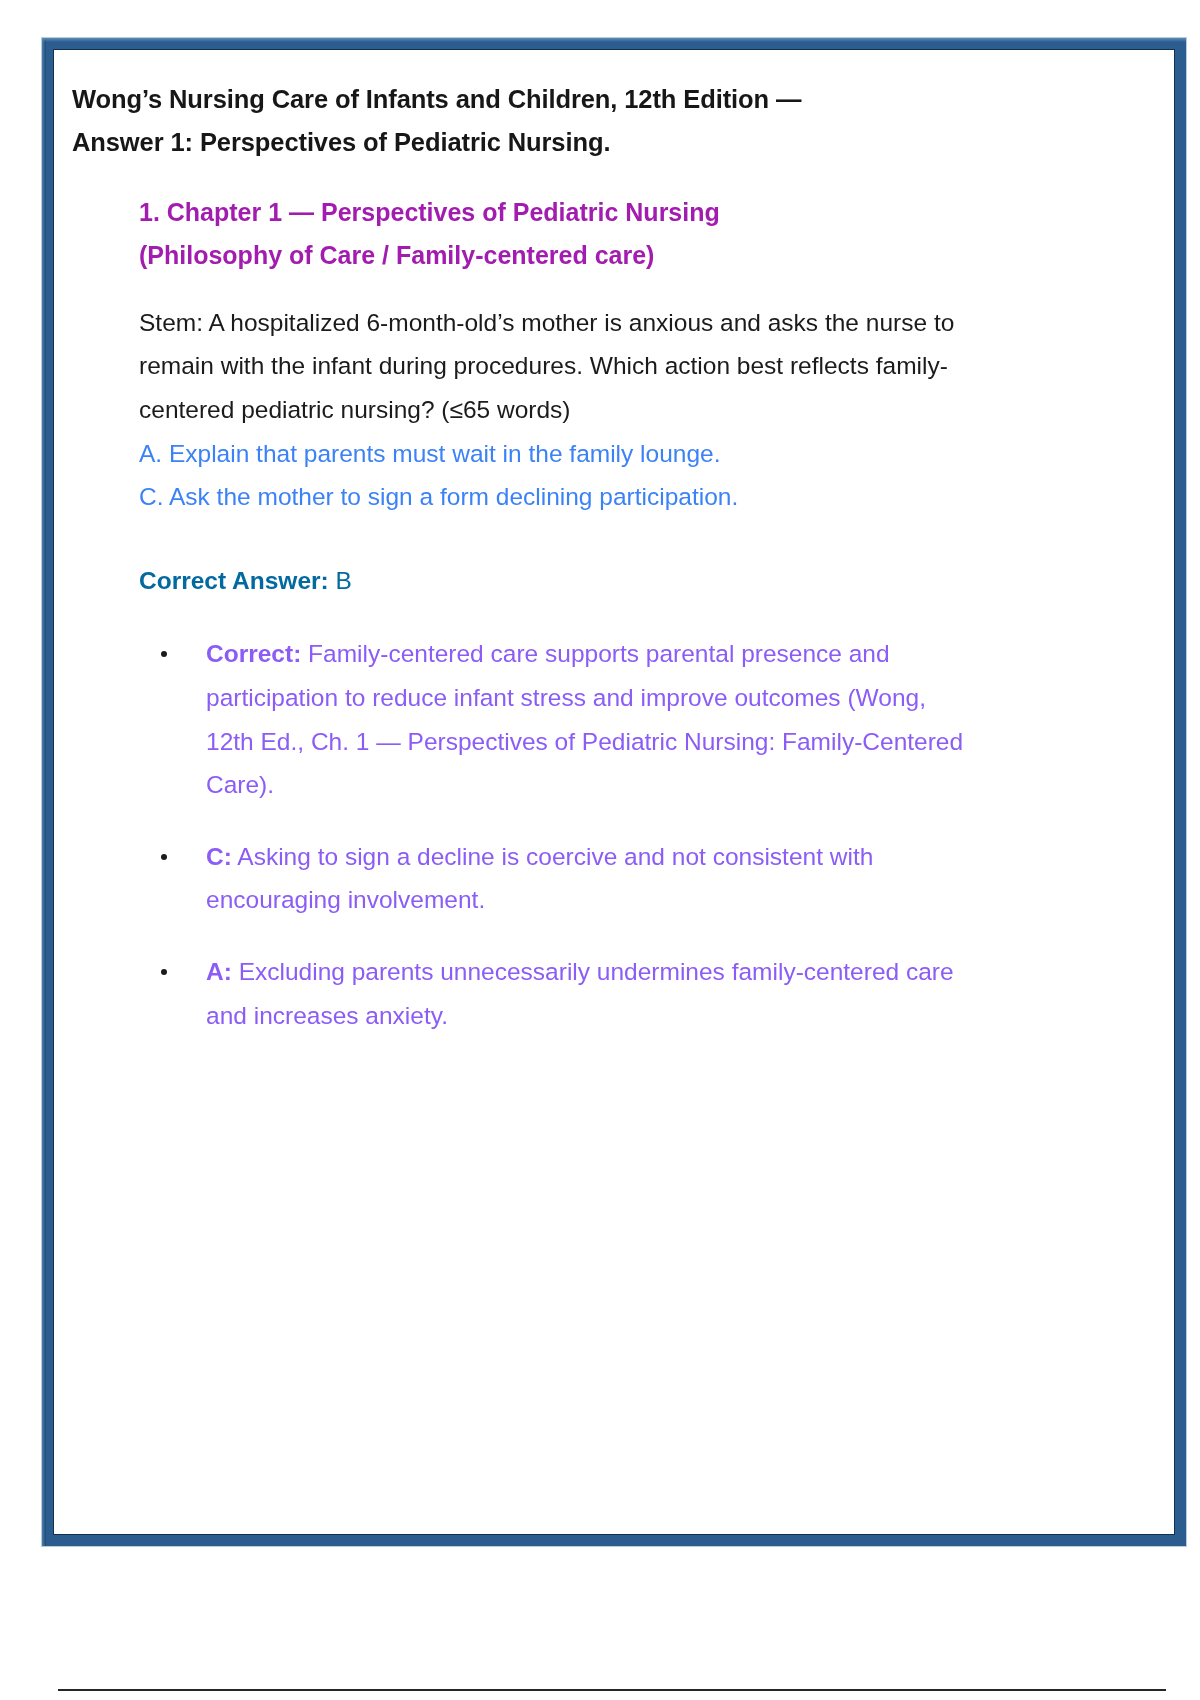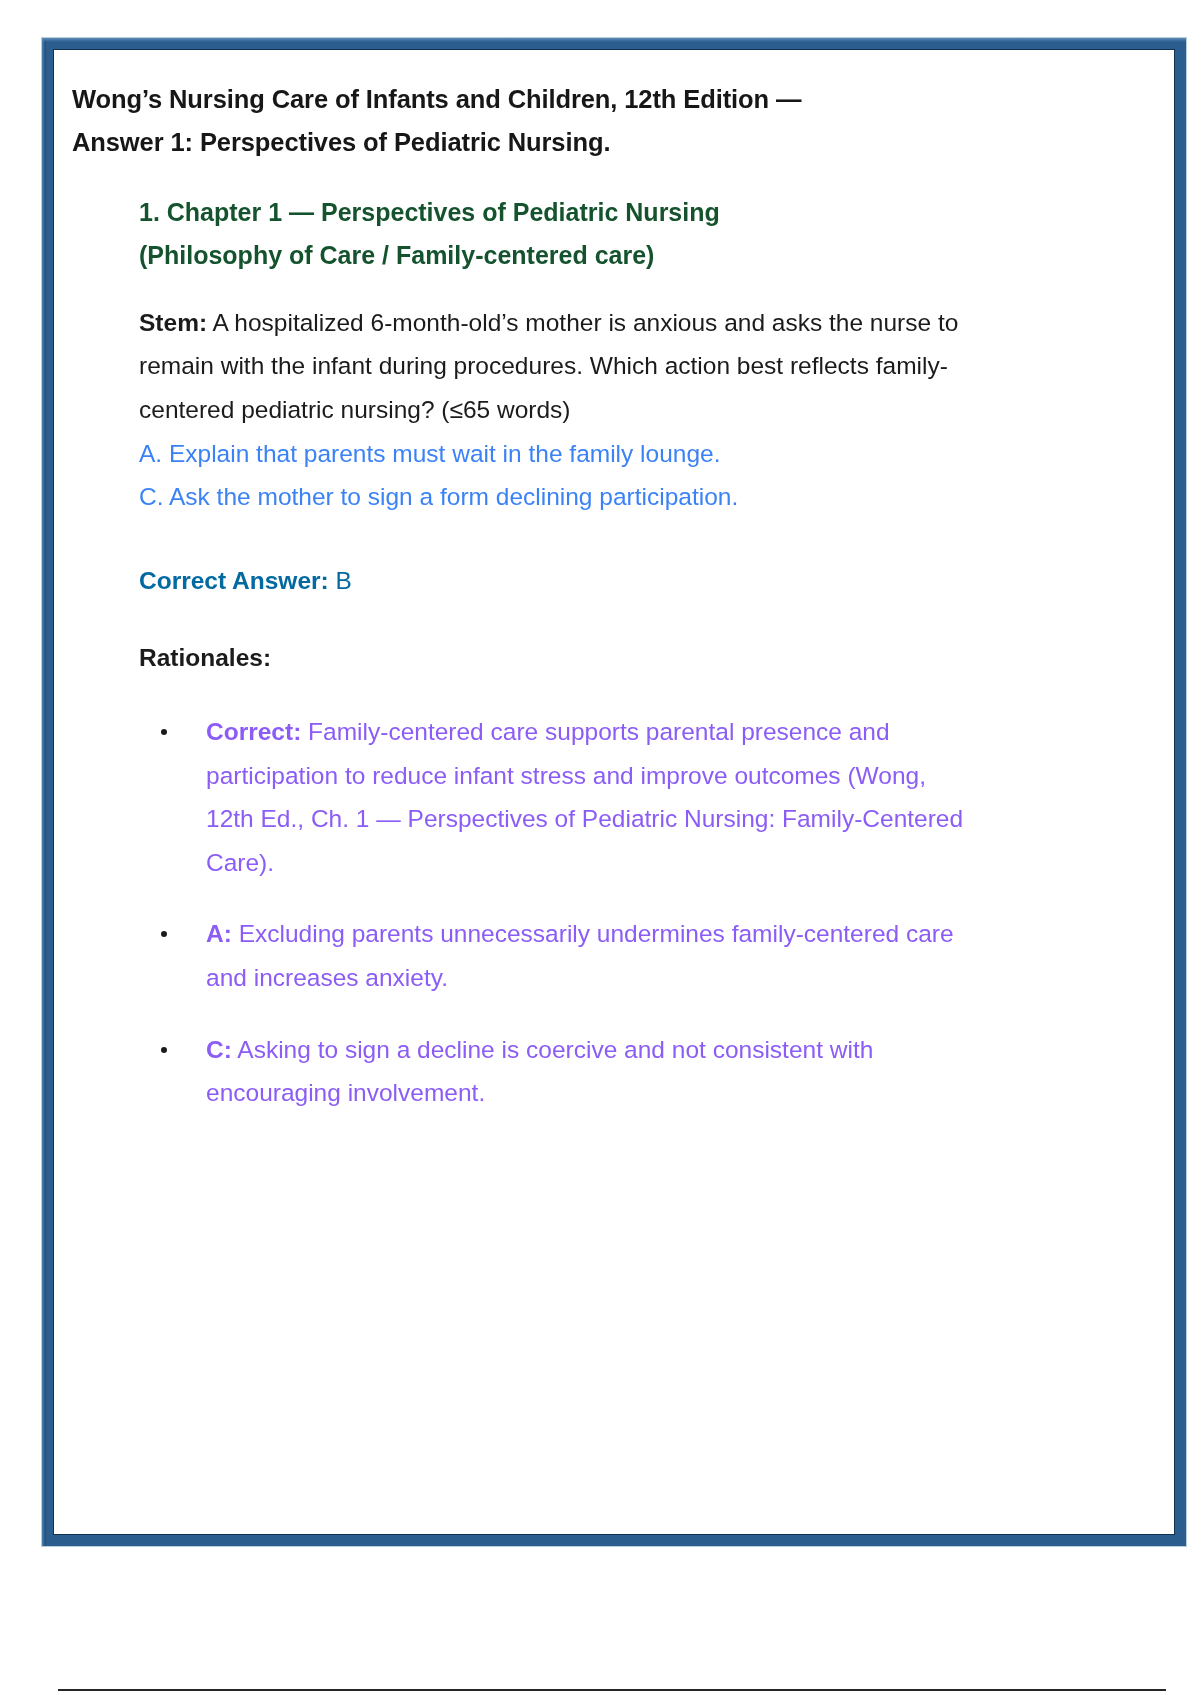--- a/index.html
+++ b/index.html
@@ -67,32 +67,32 @@
   }
 
   .indent-block {
     margin-left: 67px;
   }
 
   .section-heading {
     font-size: 25px;
     font-weight: bold;
     line-height: 1.72;
-    color: #14532d;
+    color: #a21caf;
     margin: 26px 0 0 0;
   }
 
   .para {
     font-size: 24.5px;
     line-height: 1.78;
     color: #1b1b1b;
     margin: 24px 0 0 0;
   }
   .para .lbl {
-    font-weight: bold;
+    font-weight: normal;
   }
 
   .option-line {
     font-size: 24.5px;
     line-height: 1.78;
     color: #3b82f6;
     margin: 0;
   }
 
   .answer-line {
@@ -180,36 +180,35 @@
     <div>
       <p class="option-line">A. Explain that parents must wait in the family lounge.</p>
       <p class="option-line">C. Ask the mother to sign a form declining participation.</p>
     </div>
 
     <p class="answer-line">
       <span class="lbl">Correct Answer:</span>
       <span>B</span>
     </p>
 
-    <p class="rationales-heading">Rationales:</p>
 
     <ul class="bullet-list">
       <li class="bullet-item">
         <span class="bullet-marker"></span>
         <span class="lbl">Correct:</span>
         <span>Family-centered care supports parental presence and participation to reduce infant stress and improve outcomes (Wong, 12th Ed., Ch. 1 — Perspectives of Pediatric Nursing: Family-Centered Care).</span>
       </li>
       <li class="bullet-item">
         <span class="bullet-marker"></span>
+        <span class="lbl">C:</span>
+        <span>Asking to sign a decline is coercive and not consistent with encouraging involvement.</span>
+      </li>
+      <li class="bullet-item">
+        <span class="bullet-marker"></span>
         <span class="lbl">A:</span>
         <span>Excluding parents unnecessarily undermines family-centered care and increases anxiety.</span>
       </li>
-      <li class="bullet-item">
-        <span class="bullet-marker"></span>
-        <span class="lbl">C:</span>
-        <span>Asking to sign a decline is coercive and not consistent with encouraging involvement.</span>
-      </li>
     </ul>
 
   </div>
 </div>
 
 <div class="footer-rule"></div>
 
 </body></html>

